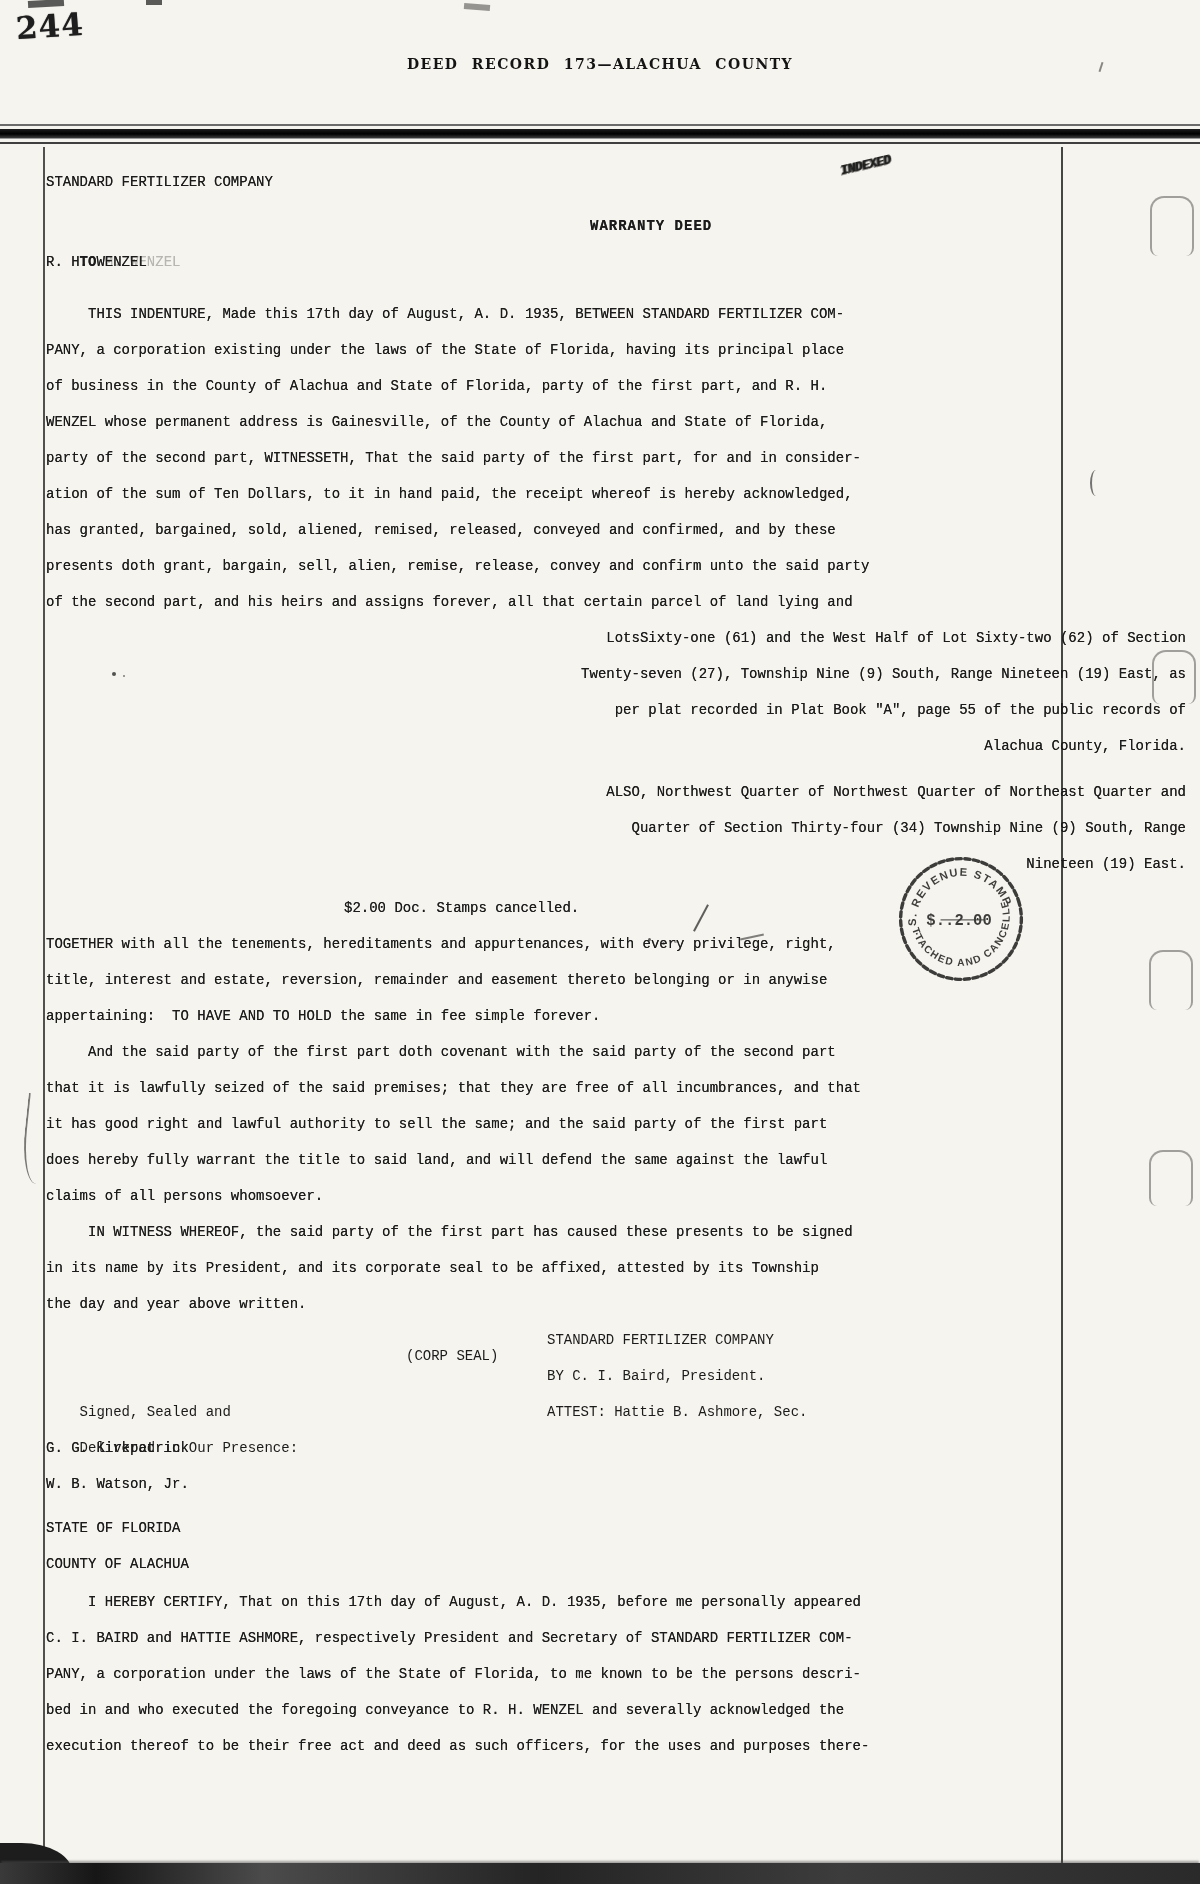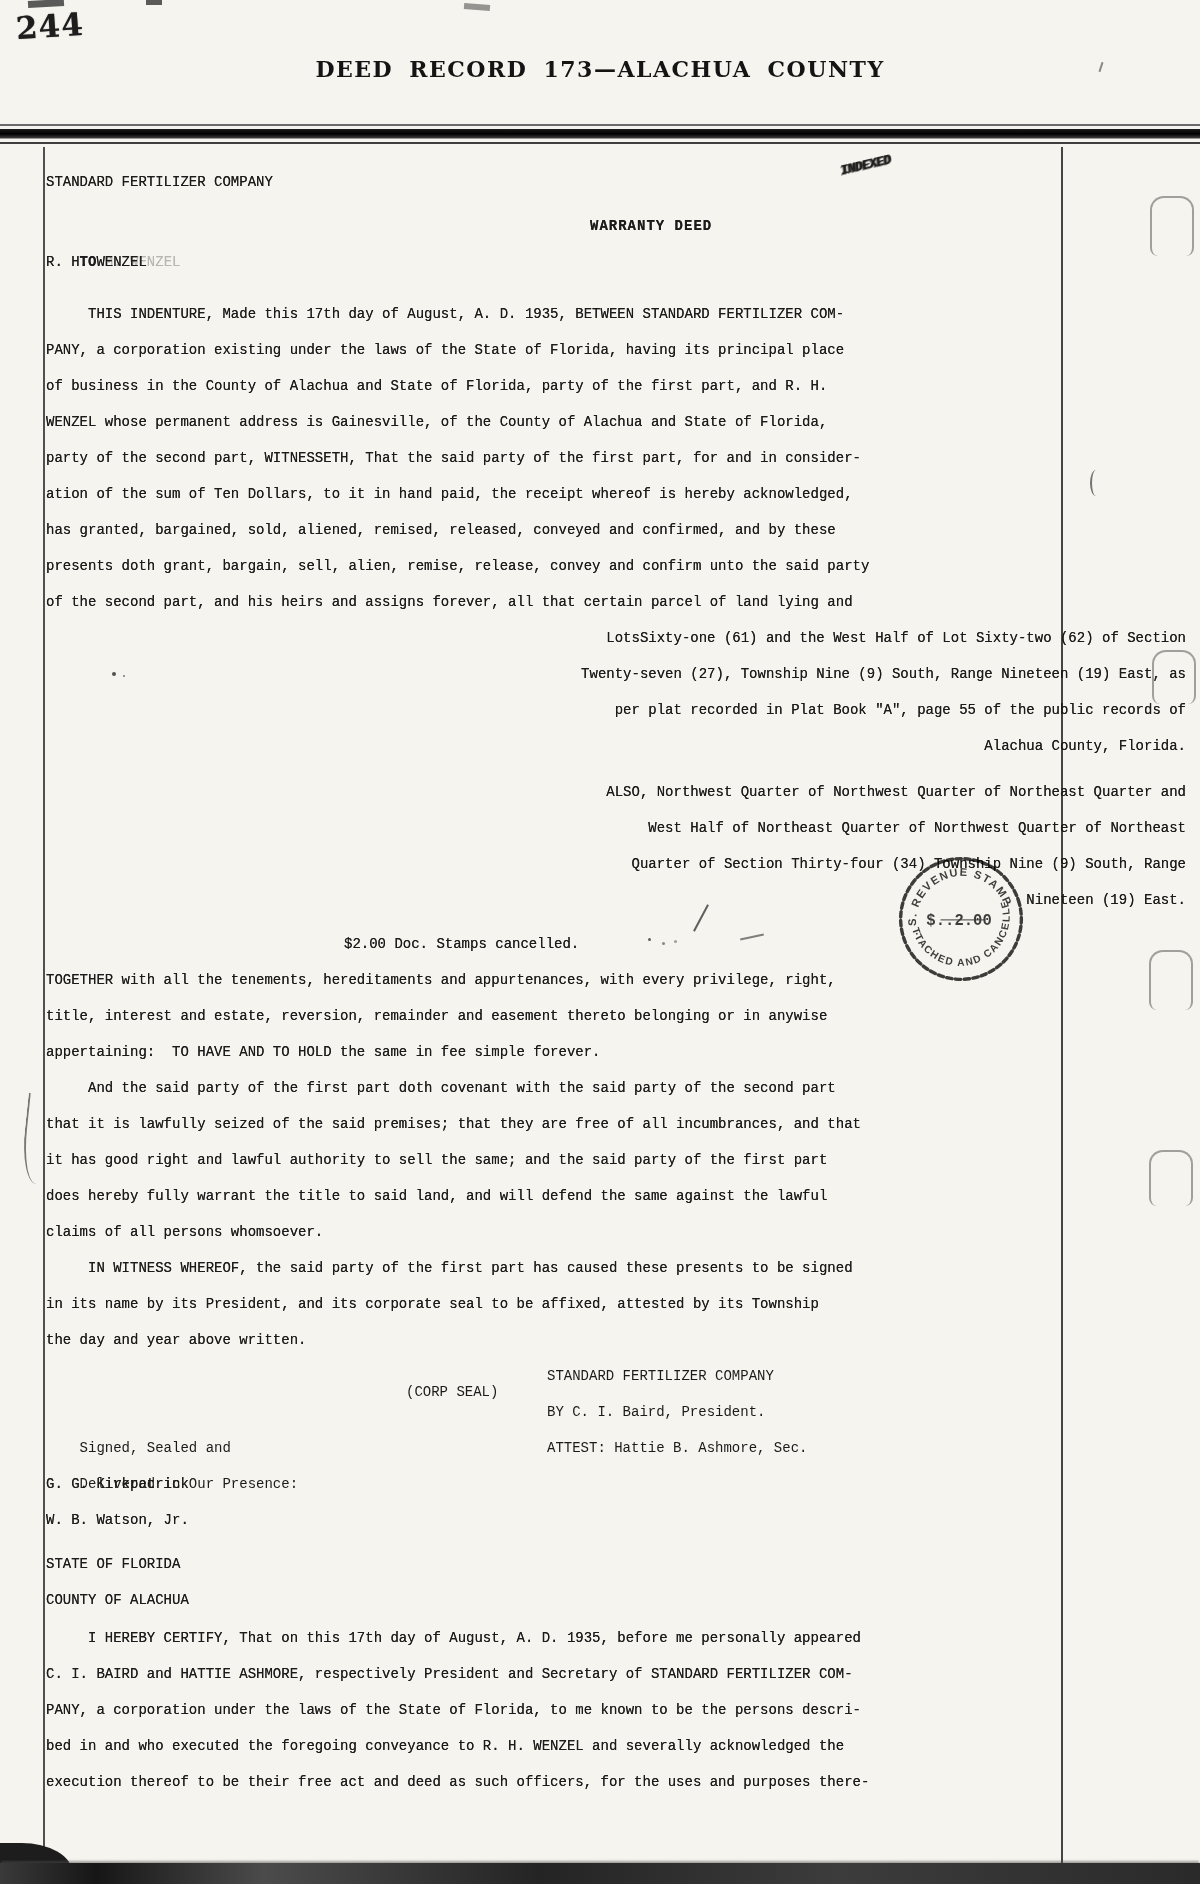--- a/index.html
+++ b/index.html
@@ -9,21 +9,21 @@
     font-family:"Liberation Mono",monospace;color:#1b1b1b;
   }
   .page-number{
     position:absolute;left:16px;top:8px;
     font-family:"DejaVu Serif",serif;font-weight:bold;font-size:31px;
     letter-spacing:1px;color:#1e1e1e;transform:rotate(-4deg);
     text-shadow:0 0 1px rgba(0,0,0,.6);
   }
   .header-title{
     position:absolute;top:56px;left:0;width:100%;text-align:center;
-    font-family:"DejaVu Serif",serif;font-weight:bold;font-size:22px;
+    font-family:"DejaVu Serif",serif;font-weight:bold;font-size:14px;
     letter-spacing:1.5px;word-spacing:7px;color:#141414;
   }
   .rule-thin1{position:absolute;top:124px;left:0;width:1200px;height:2px;background:#6a6a6a;}
   .rule-heavy{position:absolute;top:129px;left:0;width:1200px;height:9px;
     background:linear-gradient(180deg,#1c1c1c,#000 55%,#3d3d3d);box-shadow:0 1px 0 #999;}
   .rule-thin2{position:absolute;top:142px;left:0;width:1200px;height:2px;background:#3f3f3f;}
   .border-left{position:absolute;left:43px;top:147px;width:2px;height:1718px;background:#2c2c2c;opacity:.82;}
   .border-right{position:absolute;left:1061px;top:147px;width:2px;height:1718px;background:#262626;opacity:.85;}
 
   #doc-body{position:absolute;left:46px;top:164px;width:1140px;font-size:14px;line-height:36px;}
@@ -120,21 +120,20 @@
         <div class="tline">LotsSixty-one (61) and the West Half of Lot Sixty-two (62) of Section</div>
         <div class="tline">Twenty-seven (27), Township Nine (9) South, Range Nineteen (19) East, as</div>
         <div class="tline">per plat recorded in Plat Book "A", page 55 of the public records of</div>
         <div class="tline">Alachua County, Florida.</div>
       </div>
   </div>
   <div class="g10"></div>
   <div class="indent-block">
     <div>
         <div class="tline">ALSO, Northwest Quarter of Northwest Quarter of Northeast Quarter and</div>
-        <div class="tline">West Half of Northeast Quarter of Northwest Quarter of Northeast</div>
         <div class="tline">Quarter of Section Thirty-four (34) Township Nine (9) South, Range</div>
         <div class="tline">Nineteen (19) East.</div>
       </div>
   </div>
   <div class="g8"></div>
 
   <div class="tline stamp-note">$2.00 Doc. Stamps cancelled.</div>
 
   <div>
       <div class="tline">TOGETHER with all the tenements, hereditaments and appurtenances, with every privilege, right,</div>

